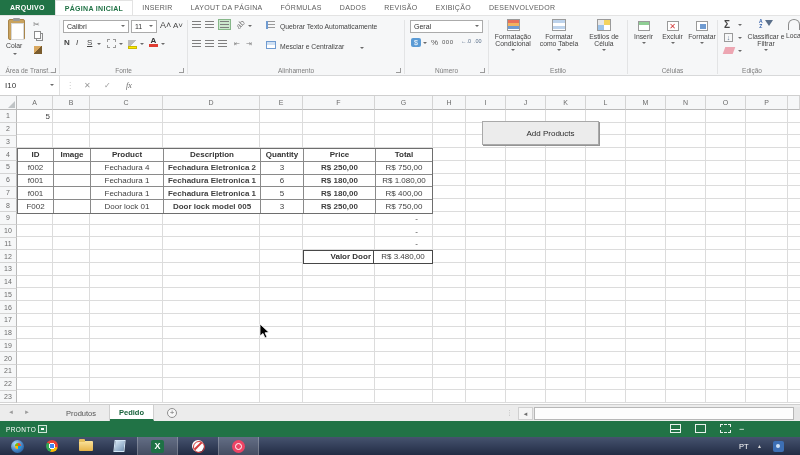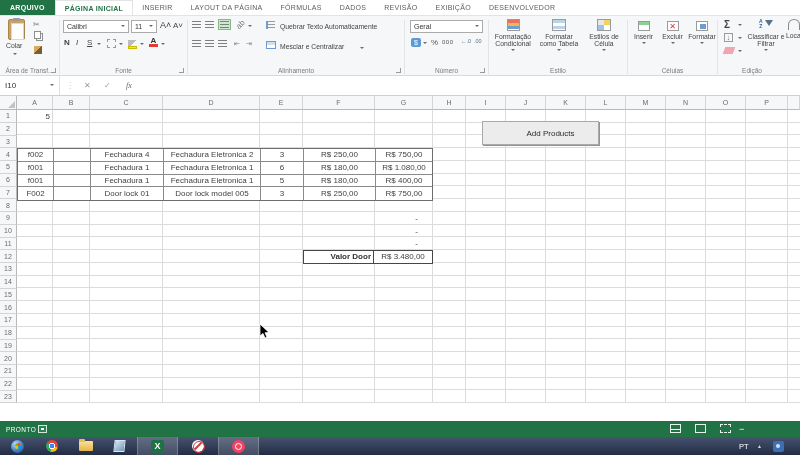--- a/index.html
+++ b/index.html
@@ -63,21 +63,21 @@
                      493px 0 0 0 #dcdcdc,533px 0 0 0 #dcdcdc,573px 0 0 0 #dcdcdc,613px 0 0 0 #dcdcdc,
                      653px 0 0 0 #dcdcdc,693px 0 0 0 #dcdcdc,735px 0 0 0 #dcdcdc;}
   .cell{position:absolute;height:12.75px;font-size:8px;color:#3f3f3f;display:flex;align-items:center;}
   .tbl{position:absolute;left:17px;top:148px;width:416px;border:1px solid #6e6e6e;background:#fff;}
   .trow{display:flex;height:12.75px;}
   .trow span{display:flex;align-items:center;justify-content:center;font-size:8px;color:#3f3f3f;
              border-right:1px solid #8a8a8a;border-bottom:1px solid #8a8a8a;overflow:hidden;white-space:nowrap;}
   .trow span:last-child{border-right:none;}
   .trow.last span{border-bottom:none;}
   .trow.hd span{font-weight:bold;color:#333;}
-  .c0{width:36px;}.c1{width:37px;}.c2{width:73px;}.c3{width:97px;}.c4{width:43px;}.c5{width:72px;}.c6{width:57px;flex:1;}
+  .c0{width:36px;}.c1{width:37px;}.c2{width:73px;}.c3{width:97px;font-weight:bold;}.c4{width:43px;}.c5{width:72px;font-weight:bold;}.c6{width:57px;flex:1;}
   .dashc{position:absolute;left:375px;width:58px;height:12.75px;font-size:8px;color:#3f3f3f;
          display:flex;align-items:center;justify-content:flex-end;padding-right:15px;}
   .totalbox{position:absolute;left:303px;top:250px;width:130px;height:13.5px;border:1.5px solid #474747;
             background:#fff;display:flex;}
   .totalbox .lbl{width:70px;display:flex;align-items:center;justify-content:flex-end;font-weight:bold;
                  font-size:8px;color:#333;padding-right:2px;border-right:1px solid #474747;}
   .totalbox .val{flex:1;display:flex;align-items:center;justify-content:center;font-size:8px;color:#3f3f3f;}
   .formbtn{position:absolute;left:482px;top:121px;width:117px;height:24px;background:#ececec;
            border:1px solid #a9a9a9;box-shadow:1px 1px 0 #949494;font-size:8px;color:#2b2b2b;
            display:flex;align-items:center;justify-content:center;padding-left:20px;}
@@ -377,20 +377,29 @@
       <div>22</div>
       <div>23</div>
     </div>
 
   <div class="gridbody"></div>
   <div class="vlines"></div>
 
   <div class="cell" style="left:17px;top:110px;width:36px;justify-content:flex-end;padding-right:3px;">5</div>
 
   <div class="tbl">
+    <div class="trow hd">
+      <span class="c0">ID</span>
+      <span class="c1">Image</span>
+      <span class="c2">Product</span>
+      <span class="c3">Description</span>
+      <span class="c4">Quantity</span>
+      <span class="c5">Price</span>
+      <span class="c6">Total</span>
+    </div>
     <div class="trow">
       <span class="c0">f002</span>
       <span class="c1"></span>
       <span class="c2">Fechadura 4</span>
       <span class="c3">Fechadura Eletronica 2</span>
       <span class="c4">3</span>
       <span class="c5">R$ 250,00</span>
       <span class="c6">R$ 750,00</span>
     </div>
     <div class="trow">
@@ -430,20 +439,32 @@
     <div class="lbl">Valor Door</div>
     <div class="val">R$ 3.480,00</div>
   </div>
 
   <div class="formbtn">Add Products</div>
 
   <svg style="position:absolute;left:259px;top:324px;" width="12" height="16">
     <polygon points="1,0 1,12 4,9.5 6,14 8,13 6,8.8 10,8.5" fill="#000" stroke="#fff" stroke-width="0.8"></polygon>
   </svg>
 
+  <div class="sheetbar">
+    <div class="snav" style="left:8px;">◄</div>
+    <div class="snav" style="left:24px;">►</div>
+    <div class="stab" style="left:53px;width:57px;">Produtos</div>
+    <div class="stab active" style="left:110px;width:44px;">Pedido</div>
+    <div class="addsheet">+</div>
+    <div style="position:absolute;left:506px;top:4px;color:#b5b5b5;font-size:7px;">⋮</div>
+    <div class="hscroll-btn">◄</div>
+    <div class="hscroll-track">
+      <div class="hscroll-thumb"></div>
+    </div>
+  </div>
 
   <div class="statusbar">
     <div style="position:absolute;left:6px;top:5px;letter-spacing:.4px;">PRONTO</div>
     <div class="macroico"></div>
     <div class="viewico" style="left:670px;background:linear-gradient(#fff 0 1px,transparent 1px) 0 4px/11px 1px no-repeat;"></div>
     <div class="viewico" style="left:695px;"></div>
     <div class="viewico" style="left:720px;border-style:dashed;"></div>
     <div style="position:absolute;left:739px;top:3px;font-size:9px;">−</div>
 
   </div>

